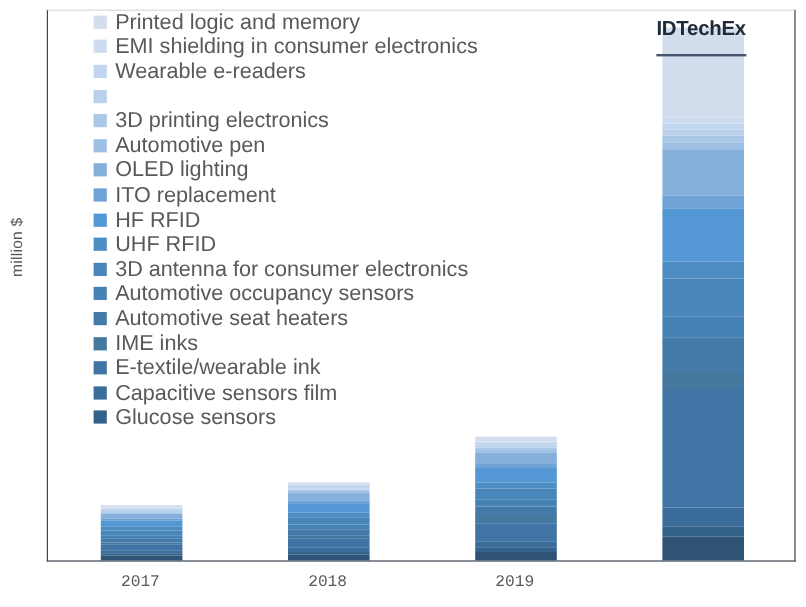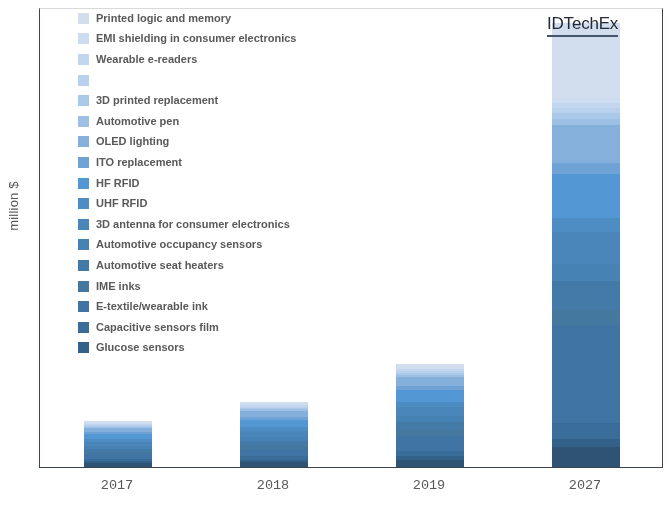--- a/index.html
+++ b/index.html
@@ -103,38 +103,37 @@
     align-items: center;
     height: 20.6px;
   }
   .legend-swatch {
     width: 11px;
     height: 11px;
     flex: none;
     margin-right: 7px;
   }
   .legend-label {
-    font-size: 11px;
+    font-size: 18px;
     color: #595959;
     white-space: nowrap;
     line-height: 15px;
-    font-weight: bold;
   }
 
   
   #brand-mark {
     position: absolute;
     left: 547px;
     top: 14px;
     font-size: 17px;
-    font-weight: normal;
+    font-weight: bold;
     color: #222a35;
     letter-spacing: -0.2px;
     border-bottom: 2.2px solid #44546a;
-    padding-bottom: 2px;
+    padding-bottom: 12px;
     line-height: 19px;
   }
 </style>
 </head>
 <body>
 
 <div id="chart-root">
 
   <div id="y-axis-title">million $</div>
 
@@ -220,42 +219,41 @@
           <div class="bar-segment" title="EMI shielding in consumer electronics" style="height: 4.90714px; background: rgb(205, 220, 240);"></div>
           <div class="bar-segment" title="Printed logic and memory" style="height: 75.2429px; background: rgb(210, 221, 238);"></div>
         </div>
       </div>
   </div>
 
   <div id="x-axis-labels">
       <div class="x-tick-label" style="left: 18px;">2017</div>
       <div class="x-tick-label" style="left: 174px;">2018</div>
       <div class="x-tick-label" style="left: 330px;">2019</div>
-      <div class="x-tick-label" style="left: 486px;">2027</div>
     </div>
 
   <div id="legend">
       <div class="legend-item">
         <span class="legend-swatch" style="background: rgb(210, 221, 238);"></span>
         <span class="legend-label">Printed logic and memory</span>
       </div>
       <div class="legend-item">
         <span class="legend-swatch" style="background: rgb(205, 220, 240);"></span>
         <span class="legend-label">EMI shielding in consumer electronics</span>
       </div>
       <div class="legend-item">
         <span class="legend-swatch" style="background: rgb(195, 214, 239);"></span>
         <span class="legend-label">Wearable e-readers</span>
       </div>
       <div class="legend-item">
         <span class="legend-swatch" style="background: rgb(185, 209, 236);"></span>
       </div>
       <div class="legend-item">
         <span class="legend-swatch" style="background: rgb(170, 200, 232);"></span>
-        <span class="legend-label">3D printed replacement</span>
+        <span class="legend-label">3D printing electronics</span>
       </div>
       <div class="legend-item">
         <span class="legend-swatch" style="background: rgb(157, 192, 228);"></span>
         <span class="legend-label">Automotive pen</span>
       </div>
       <div class="legend-item">
         <span class="legend-swatch" style="background: rgb(134, 176, 220);"></span>
         <span class="legend-label">OLED lighting</span>
       </div>
       <div class="legend-item">

